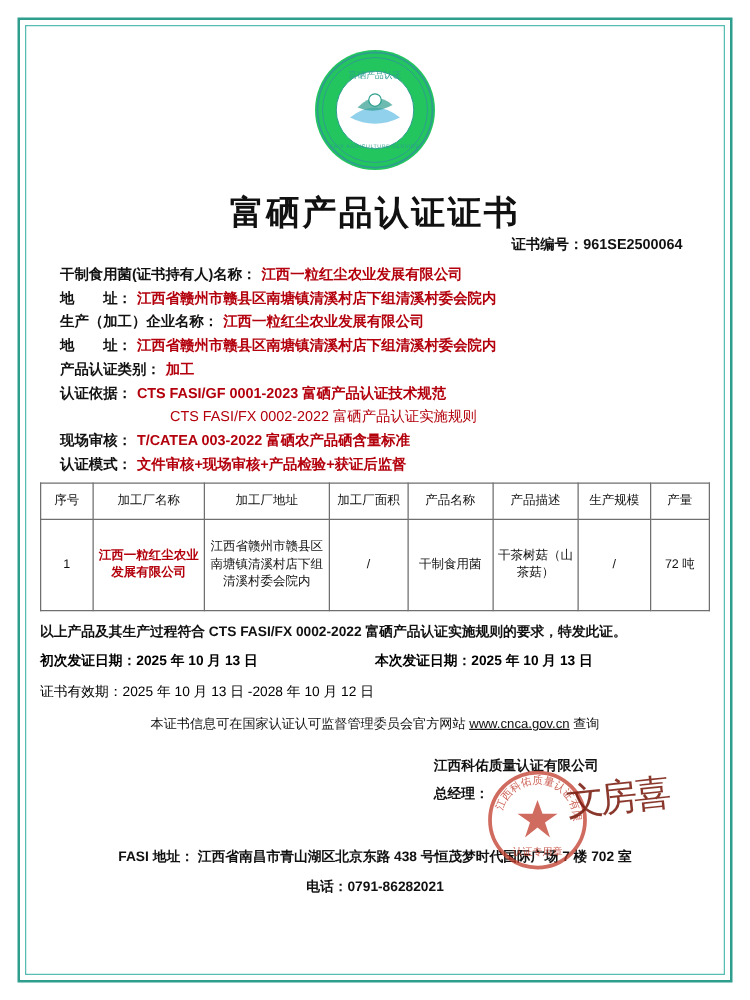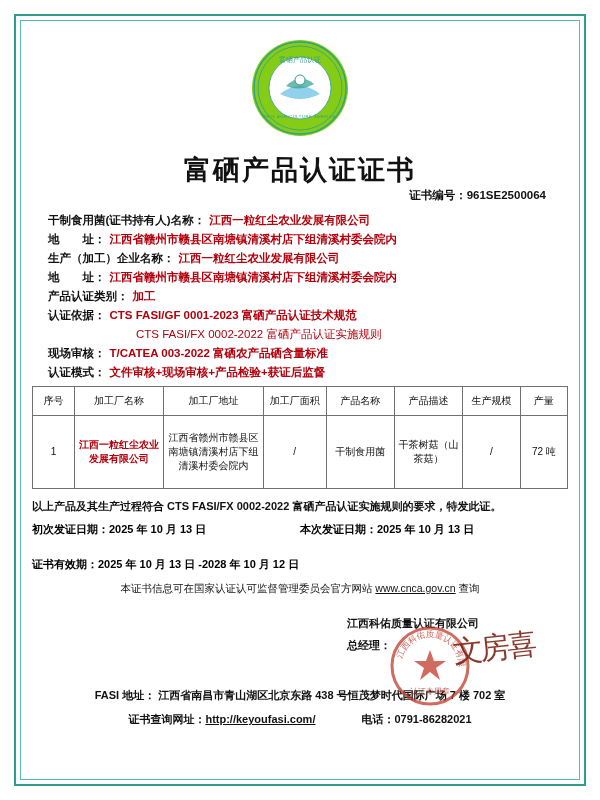--- a/index.html
+++ b/index.html
@@ -33,21 +33,21 @@
     left:32px;top:30px;right:32px;bottom:26px;
   }
 
   
   .emblem-wrap{
     display:flex;justify-content:center;align-items:center;
     margin-top:10px;
   }
   .emblem{
     position:relative;width:96px;height:96px;border-radius:50%;
-    background:#84cc16;
+    background:#22c55e;
   }
   .emblem svg{display:block;}
 
   
   .title{
     text-align:center;
     font-size:27px;
     font-weight:bold;
     letter-spacing:2px;
     color:#111;
@@ -135,22 +135,22 @@
     display:flex;
     font-size:11px;
     font-weight:bold;
     margin-top:7px;
     line-height:17px;
   }
   .dates .d1{width:50%;}
   .dates .d2{width:50%;}
   .validity{
     font-size:11px;
-    font-weight:bold;
-    margin-top:18px;
+    font-weight:normal;
+    margin-top:8px;
     line-height:17px;
   }
   .website-note{
     text-align:center;
     font-size:10.5px;
     color:#111;
     margin-top:9px;
   }
   .website-note .url{text-decoration:underline;}
 
@@ -371,21 +371,18 @@
         </svg>
       </div>
 
       <div class="signature">文房喜</div>
     </div>
 
     <div class="addr-line">FASI 地址：  江西省南昌市青山湖区北京东路 438 号恒茂梦时代国际广场 7 楼 702 室</div>
 
     <div class="bottom-line">
       <div>
-        <span>证书查询网址：</span><span class="u">http://keyoufasi.com/</span>
-      </div>
-      <div>
         <span>电话：</span><span>0791-86282021</span>
       </div>
     </div>
 
   </div>
 </div>
 
 </body></html>

